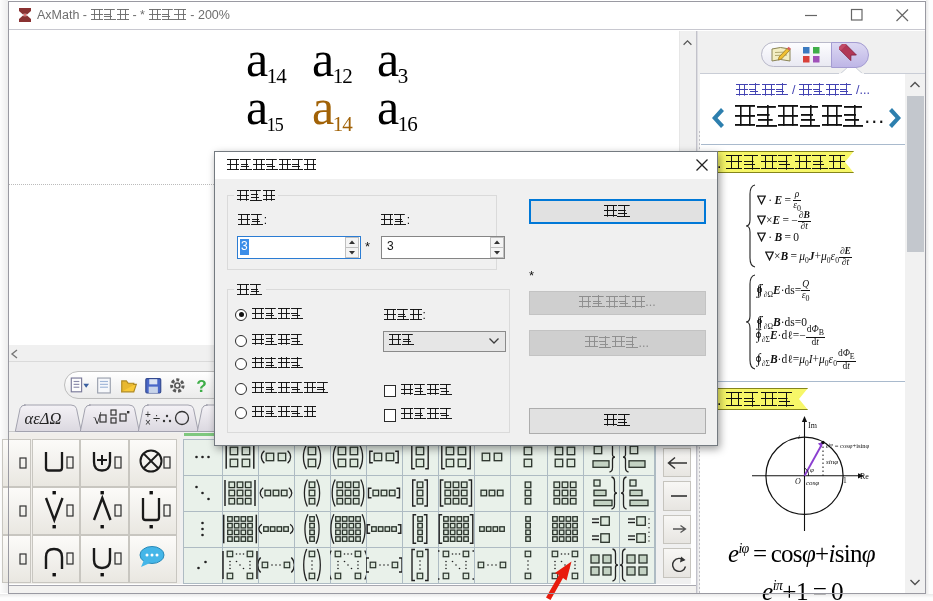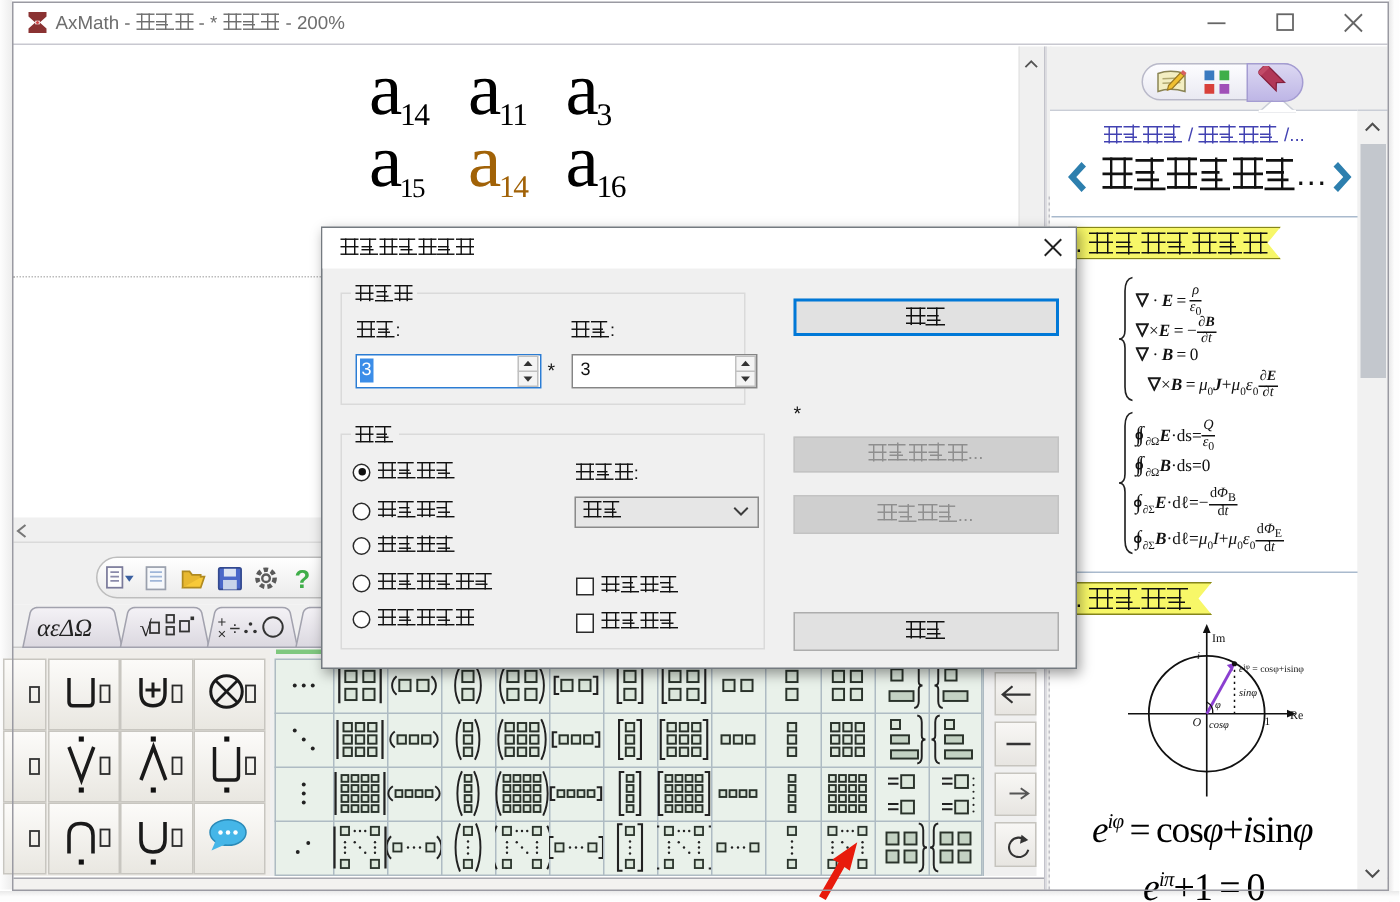--- a/index.html
+++ b/index.html
@@ -28,21 +28,21 @@
 <div class="abs" style="left:37px;top:8px;font-size:12.5px;color:#6e6e6e">AxMath&nbsp;-&nbsp;<span style="font-size:12px"><i class="z"></i><i class="z b"></i><i class="z"></i></span>&nbsp;-&nbsp;*&nbsp;<span style="font-size:12px"><i class="z"></i><i class="z b"></i><i class="z"></i></span>&nbsp;-&nbsp;200%</div>
 <svg class="abs" style="left:796px;top:4px" width="130" height="24" viewBox="0 0 130 24">
 <line x1="9" y1="11.5" x2="21" y2="11.5" stroke="#666" stroke-width="1.2"></line>
 <rect x="55.5" y="5.5" width="10.5" height="10.5" fill="none" stroke="#666" stroke-width="1.2"></rect>
 <path d="M100.5 5.5 L112 17 M112 5.5 L100.5 17" stroke="#666" stroke-width="1.2"></path>
 </svg>
 <div class="abs" style="left:8.5px;top:31px;width:670.5px;height:314px;background:#fff"></div>
 
 <div class="abs" style="left:8px;top:184px;width:664px;height:0;border-top:1px dotted #bbb"></div>
 <div class="abs ser" style="left:246px;top:34px;font-size:50px;line-height:1;color:#000">a<span style="font-size:21px;vertical-align:-7px;margin-left:-1.5px;letter-spacing:-1px">14</span></div>
-<div class="abs ser" style="left:312px;top:34px;font-size:50px;line-height:1;color:#000">a<span style="font-size:21px;vertical-align:-7px;margin-left:-1.5px;letter-spacing:-1px">11</span></div>
+<div class="abs ser" style="left:312px;top:34px;font-size:50px;line-height:1;color:#000">a<span style="font-size:21px;vertical-align:-7px;margin-left:-1.5px;letter-spacing:-1px">12</span></div>
 <div class="abs ser" style="left:377px;top:34px;font-size:50px;line-height:1;color:#000">a<span style="font-size:21px;vertical-align:-7px;margin-left:-1.5px;letter-spacing:-1px">3</span></div>
 <div class="abs ser" style="left:246px;top:82px;font-size:50px;line-height:1;color:#000">a<span style="font-size:18px;vertical-align:-7px;margin-left:-1.5px;letter-spacing:-1px">15</span></div>
 <div class="abs ser" style="left:312px;top:82px;font-size:50px;line-height:1;color:#a16207">a<span style="font-size:21px;vertical-align:-7px;margin-left:-1.5px;letter-spacing:-1px">14</span></div>
 <div class="abs ser" style="left:377px;top:82px;font-size:50px;line-height:1;color:#000">a<span style="font-size:21px;vertical-align:-7px;margin-left:-1.5px;letter-spacing:-1px">16</span></div>
 <div class="abs" style="left:679px;top:31px;width:16.5px;height:314px;background:#f0f0f0;border-left:1px solid #e6e6e6"></div>
 <svg class="abs" style="left:680.5px;top:36.5px" width="13" height="12" viewBox="0 0 15 12">
     <path d="M3 8 L7.5 3.5 L12 8" fill="none" stroke="#555" stroke-width="1.4"></path>
   </svg>
 
 <div class="abs" style="left:8.5px;top:345px;width:670px;height:17px;background:#f0f0f0;border-bottom:1px solid #dadada"></div>
@@ -740,21 +740,21 @@
 <div class="mx" style="left:757px;top:211px"><svg width="9" height="10" style="vertical-align:-1px" viewBox="0 0 9 10">
       <path d="M0.8 1.2 h7.4 L4.5 8.8 Z" fill="none" stroke="#1a1a1a" stroke-width="1.3"></path>
     </svg>×<b>E</b> = −<span class="fr"><span class="nu">∂<b>B</b></span><span class="de">∂<i>t</i></span></span></div>
 <div class="mx" style="left:757px;top:231px"><svg width="9" height="10" style="vertical-align:-1px" viewBox="0 0 9 10">
       <path d="M0.8 1.2 h7.4 L4.5 8.8 Z" fill="none" stroke="#1a1a1a" stroke-width="1.3"></path>
     </svg> · <b>B</b> = 0</div>
 <div class="mx" style="left:765px;top:247px"><svg width="9" height="10" style="vertical-align:-1px" viewBox="0 0 9 10">
       <path d="M0.8 1.2 h7.4 L4.5 8.8 Z" fill="none" stroke="#1a1a1a" stroke-width="1.3"></path>
     </svg>×<b>B</b> = <i>μ</i><sub class="sb">0</sub><b>J</b>+<i>μ</i><sub class="sb">0</sub><i>ε</i><sub class="sb">0</sub><span class="fr"><span class="nu">∂<b>E</b></span><span class="de">∂<i>t</i></span></span></div>
 <div class="mx" style="left:757px;top:280px"><span class="oint oint2"><span style="font-size:14px">∫</span><span style="font-size:14px;margin-left:-2px">∫</span><span class="ring"></span></span><sub class="sb">∂Ω</sub><b>E</b>·ds=<span class="fr"><span class="nu"><i>Q</i></span><span class="de"><i>ε</i><sub>0</sub></span></span></div>
-<div class="mx" style="left:757px;top:303px"><span class="oint oint2"><span style="font-size:14px">∫</span><span style="font-size:14px;margin-left:-2px">∫</span><span class="ring"></span></span><sub class="sb">∂Ω</sub><b>B</b>·ds=0</div>
+<div class="mx" style="left:757px;top:314px"><span class="oint oint2"><span style="font-size:14px">∫</span><span style="font-size:14px;margin-left:-2px">∫</span><span class="ring"></span></span><sub class="sb">∂Ω</sub><b>B</b>·ds=0</div>
 <div class="mx" style="left:757px;top:325px"><span class="oint"><span style="font-size:14px">∫</span><span class="ring"></span></span><sub class="sb">∂Σ</sub><b>E</b>·dℓ=−<span class="fr"><span class="nu">d<i>Φ</i><sub>B</sub></span><span class="de">d<i>t</i></span></span></div>
 <div class="mx" style="left:757px;top:349px"><span class="oint"><span style="font-size:14px">∫</span><span class="ring"></span></span><sub class="sb">∂Σ</sub><b>B</b>·dℓ=<i>μ</i><sub class="sb">0</sub><i>I</i>+<i>μ</i><sub class="sb">0</sub><i>ε</i><sub class="sb">0</sub><span class="fr"><span class="nu">d<i>Φ</i><sub>E</sub></span><span class="de">d<i>t</i></span></span></div>
 <svg class="abs" style="left:745px;top:184px" width="12" height="84" viewBox="0 0 12 84">
     <path d="M10 1 q-5 1 -5 9 L5 36 q0 6 -4 6 q4 0 4 6 L5 74 q0 8 5 9" fill="none" stroke="#222" stroke-width="1.1"></path>
   </svg>
 <svg class="abs" style="left:745px;top:274px" width="12" height="96" viewBox="0 0 12 96">
     <path d="M10 1 q-5 1 -5 9 L5 42 q0 6 -4 6 q4 0 4 6 L5 86 q0 8 5 9" fill="none" stroke="#222" stroke-width="1.1"></path>
   </svg>
 <div class="abs" style="left:701px;top:381px;width:220px;height:1px;background:#a9bacd"></div>
 <svg class="abs" style="left:740px;top:408px" width="135" height="130" viewBox="0 0 135 130">

